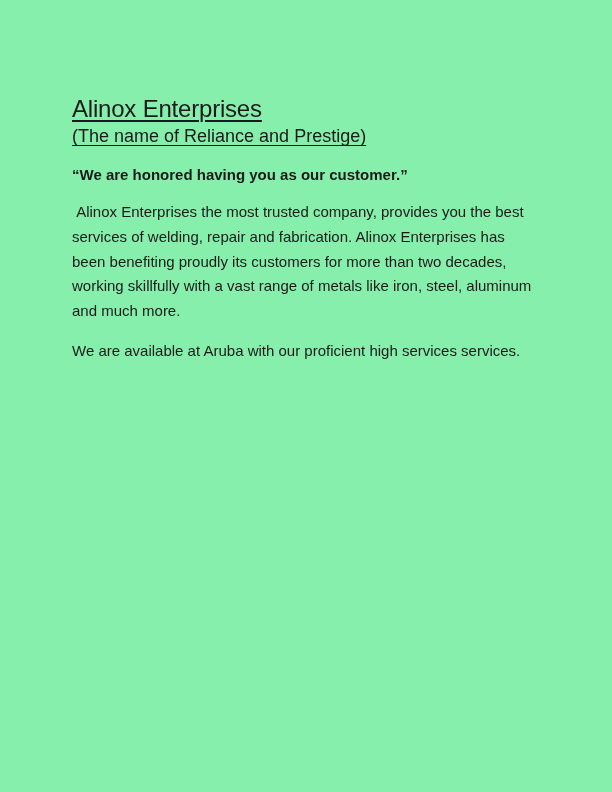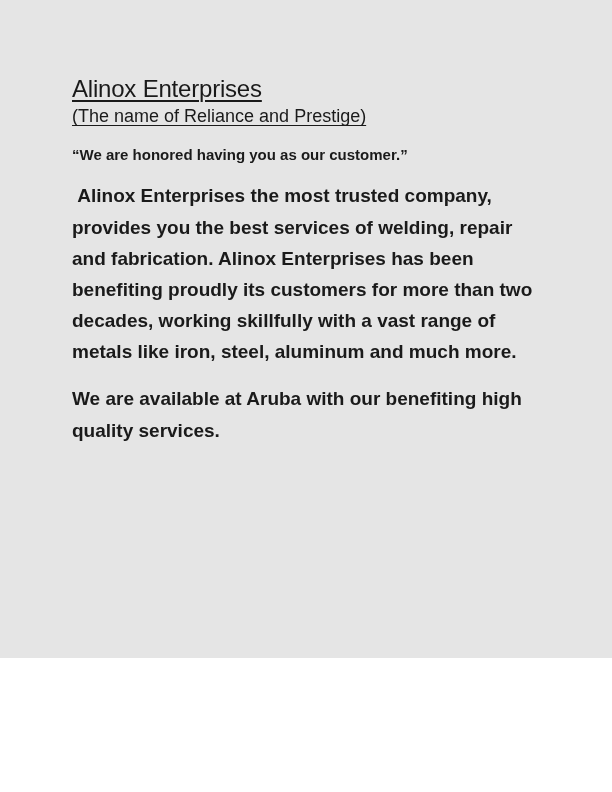--- a/index.html
+++ b/index.html
@@ -3,24 +3,24 @@
 <meta charset="utf-8">
 <style>
   html, body {
     margin: 0;
     padding: 0;
     background: #ffffff;
   }
   .page {
     position: relative;
     width: 612px;
-    height: 658px;
-    background: #e5e5e5;
+    height: 792px;
+    background: #86efac;
     box-sizing: border-box;
-    padding: 76px 72px 72px 72px;
+    padding: 96px 72px 72px 72px;
     font-family: "Liberation Sans", sans-serif;
     color: #1a1a1a;
     overflow: hidden;
   }
   .doc-title {
     font-size: 24px;
     font-weight: 400;
     letter-spacing: -0.2px;
     text-decoration: underline;
     text-decoration-thickness: 1.5px;
@@ -37,33 +37,33 @@
     margin: 0 0 17px 0;
     line-height: 1.2;
   }
   .tagline {
     font-size: 15px;
     font-weight: 700;
     margin: 0 0 14px 0;
     line-height: 1.3;
   }
   .body-para {
-    font-size: 19px;
-    font-weight: 700;
+    font-size: 15px;
+    font-weight: 400;
     line-height: 1.64;
     margin: 16px 0 9px 0;
     white-space: pre-wrap;
   }
 </style>
 </head>
 <body>
 
 <div class="page">
   <h1 class="doc-title">Alinox Enterprises</h1>
 
   <h2 class="doc-subtitle">(The name of Reliance and Prestige)</h2>
 
   <p class="tagline">“We are honored having you as our customer.”</p>
 
   <p class="body-para"> Alinox Enterprises the most trusted company, provides you the best services of welding, repair and fabrication. Alinox Enterprises has been benefiting proudly its customers for more than two decades, working skillfully with a vast range of metals like iron, steel, aluminum and much more.</p>
 
-  <p class="body-para">We are available at Aruba with our benefiting high quality services.</p>
+  <p class="body-para">We are available at Aruba with our proficient high services services.</p>
 </div>
 
 </body></html>

